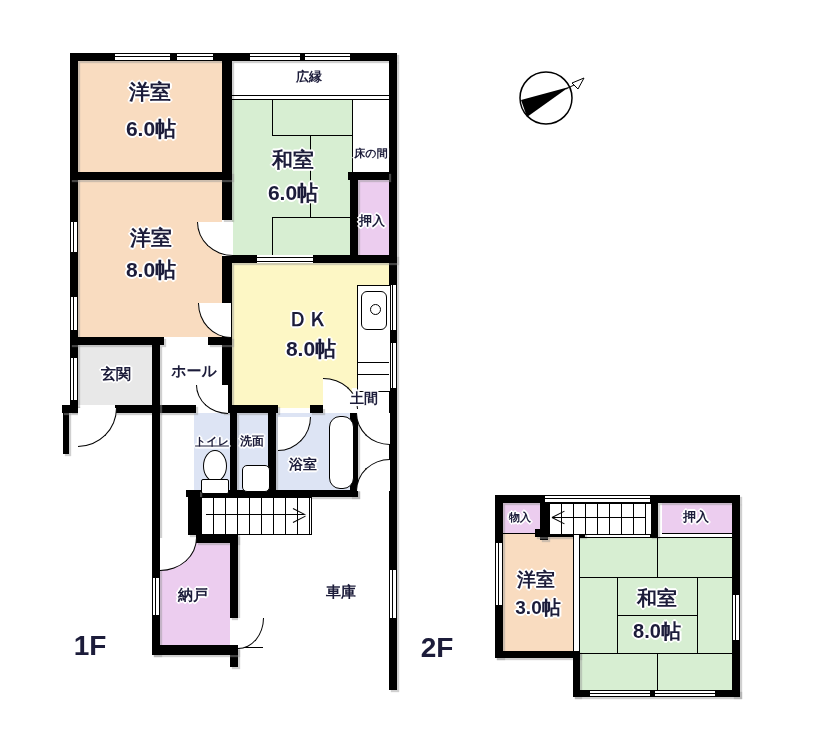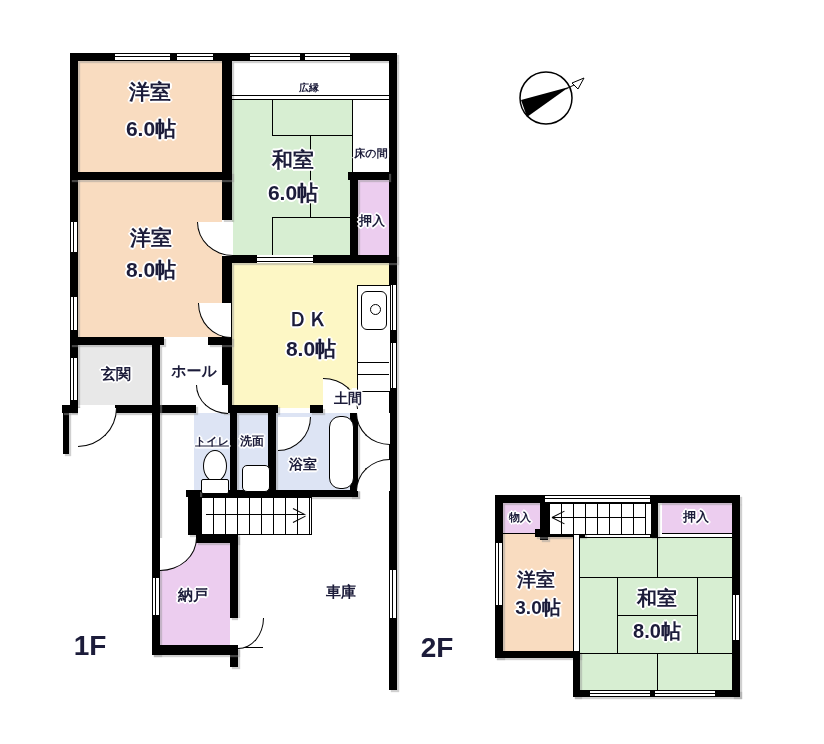--- a/index.html
+++ b/index.html
@@ -167,28 +167,28 @@
     <circle cx="46" cy="43" r="26" fill="#fff" stroke="#000" stroke-width="1.5"></circle>
     <polygon points="69,32 21,45 27,62" fill="#000"></polygon>
     <line x1="66" y1="34" x2="80" y2="27" stroke="#000" stroke-width="1"></line>
     <polygon points="84,23 72,28 78,34" fill="#fff" stroke="#000" stroke-width="1"></polygon>
   </svg>
 
   <div class="lbl" style="left:150px;top:92px;font-size:21px;">洋室</div>
   <div class="lbl" style="left:151px;top:129px;font-size:21px;">6.0帖</div>
   <div class="lbl" style="left:293px;top:160px;font-size:21px;">和室</div>
   <div class="lbl" style="left:293px;top:193px;font-size:21px;">6.0帖</div>
-  <div class="lbl" style="left:309px;top:88px;font-size:10px;">広縁</div>
+  <div class="lbl" style="left:309px;top:77px;font-size:13px;">広縁</div>
   <div class="lbl" style="left:371px;top:153px;font-size:11px;">床の間</div>
   <div class="lbl" style="left:372px;top:221px;font-size:13px;">押入</div>
   <div class="lbl" style="left:151px;top:238px;font-size:21px;">洋室</div>
   <div class="lbl" style="left:151px;top:270px;font-size:21px;">8.0帖</div>
   <div class="lbl" style="left:308px;top:319px;font-size:20px;">ＤＫ</div>
   <div class="lbl" style="left:311px;top:349px;font-size:21px;">8.0帖</div>
-  <div class="lbl" style="left:348px;top:399px;font-size:14px;">土間</div>
+  <div class="lbl" style="left:364px;top:399px;font-size:14px;">土間</div>
   <div class="lbl" style="left:116px;top:374px;font-size:15px;">玄関</div>
   <div class="lbl" style="left:194px;top:371px;font-size:15px;">ホール</div>
   <div class="lbl" style="left:212px;top:441px;font-size:11px;text-decoration:underline;">トイレ</div>
   <div class="lbl" style="left:252px;top:441px;font-size:12px;">洗面</div>
   <div class="lbl" style="left:303px;top:465px;font-size:14px;text-align:right;">浴室</div>
   <div class="lbl" style="left:193px;top:595px;font-size:15px;">納戸</div>
   <div class="lbl" style="left:312px;top:592px;font-size:15px;margin-left:29px;">車庫</div>
   <div class="lbl" style="left:90px;top:646px;font-size:28px;">1F</div>
 
   <div class="lbl" style="left:520px;top:517px;font-size:11px;">物入</div>

